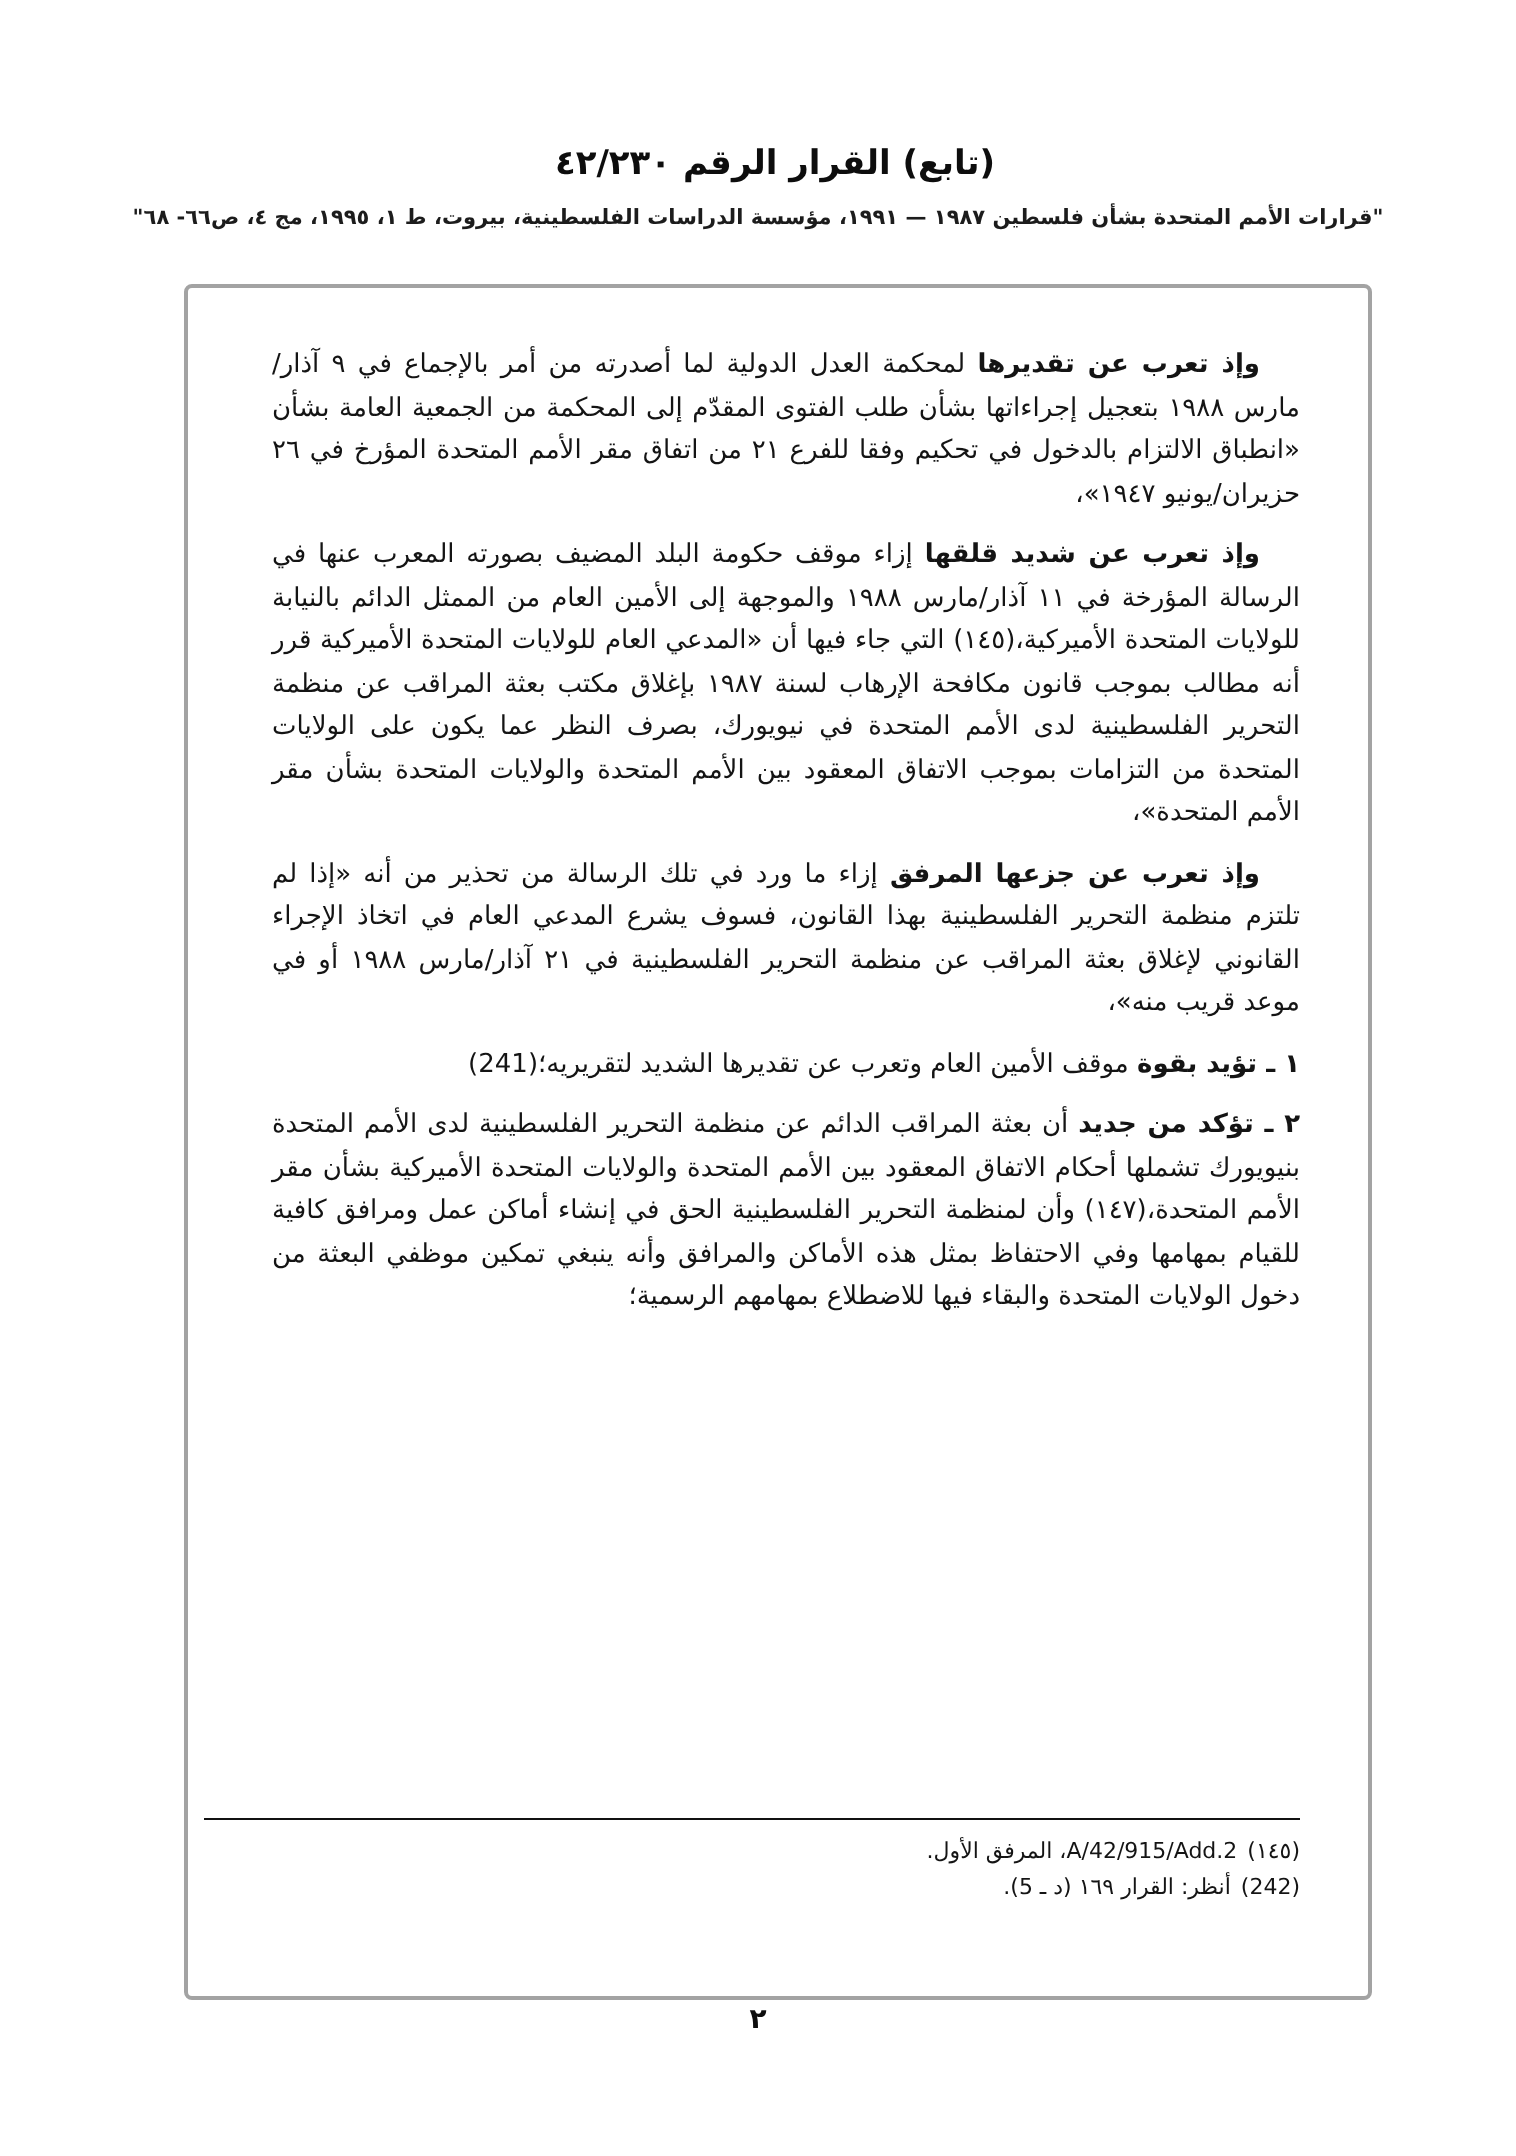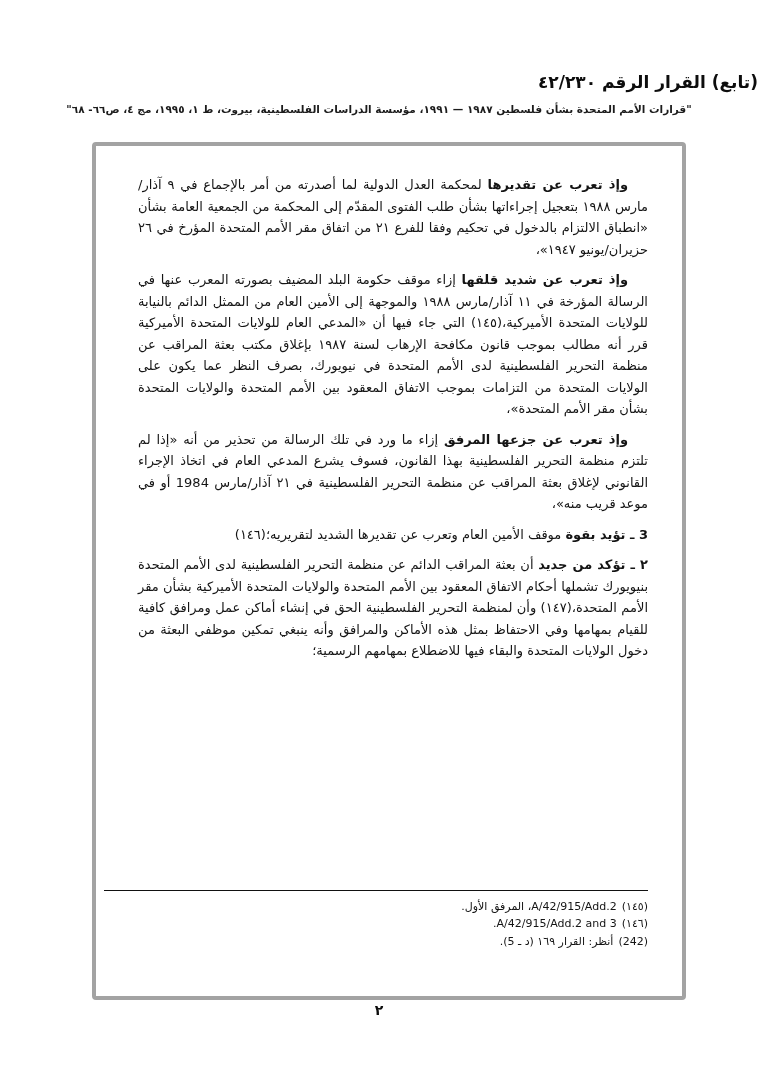--- a/index.html
+++ b/index.html
@@ -8,34 +8,34 @@
     background: #ffffff;
     position: relative;
     font-family: "DejaVu Sans", sans-serif;
     color: #141414;
     overflow: hidden;
   }
   .page { position: absolute; inset: 0; }
 
   .doc-title {
     position: absolute; top: 72px; left: 0; right: 0;
-    text-align: right; direction: rtl;
+    text-align: center; direction: rtl;
     font-size: 17px; font-weight: 700; color: #0d0d0d; margin-left: 17px;
   }
   .doc-citation {
     position: absolute; top: 103px; left: 0; right: 0;
     text-align: center; direction: rtl;
     font-size: 10.5px; font-weight: 700; color: #1c1c1c;
   }
 
   .green-box {
     position: absolute; left: 92px; top: 142px;
     width: 594px; height: 858px;
     box-sizing: border-box;
-    border: 4px solid #a3a3a3;
+    border: 2px solid #a3a3a3;
     border-radius: 4px;
     background: #ffffff;
   }
 
   .content {
     position: absolute; top: 28px; right: 34px; left: 42px;
     direction: rtl;
     text-align: justify;
     font-size: 13px; line-height: 21.5px; color: #141414;
   }
@@ -69,31 +69,30 @@
   <div class="doc-citation">"قرارات الأمم المتحدة بشأن فلسطين ١٩٨٧ — ١٩٩١، مؤسسة الدراسات الفلسطينية، بيروت، ط ١، ١٩٩٥، مج ٤، ص٦٦- ٦٨"</div>
 
   <div class="green-box">
 
     <div class="content">
 
       <p class="para"><span class="lead">وإذ تعرب عن تقديرها</span><span> لمحكمة العدل الدولية لما أصدرته من أمر بالإجماع في ٩ آذار/مارس ١٩٨٨ بتعجيل إجراءاتها بشأن طلب الفتوى المقدّم إلى المحكمة من الجمعية العامة بشأن «انطباق الالتزام بالدخول في تحكيم وفقا للفرع ٢١ من اتفاق مقر الأمم المتحدة المؤرخ في ٢٦ حزيران/يونيو ١٩٤٧»،</span></p>
 
       <p class="para"><span class="lead">وإذ تعرب عن شديد قلقها</span><span> إزاء موقف حكومة البلد المضيف بصورته المعرب عنها في الرسالة المؤرخة في ١١ آذار/مارس ١٩٨٨ والموجهة إلى الأمين العام من الممثل الدائم بالنيابة للولايات المتحدة الأميركية،(١٤٥) التي جاء فيها أن «المدعي العام للولايات المتحدة الأميركية قرر أنه مطالب بموجب قانون مكافحة الإرهاب لسنة ١٩٨٧ بإغلاق مكتب بعثة المراقب عن منظمة التحرير الفلسطينية لدى الأمم المتحدة في نيويورك، بصرف النظر عما يكون على الولايات المتحدة من التزامات بموجب الاتفاق المعقود بين الأمم المتحدة والولايات المتحدة بشأن مقر الأمم المتحدة»،</span></p>
 
-      <p class="para"><span class="lead">وإذ تعرب عن جزعها المرفق</span><span> إزاء ما ورد في تلك الرسالة من تحذير من أنه «إذا لم تلتزم منظمة التحرير الفلسطينية بهذا القانون، فسوف يشرع المدعي العام في اتخاذ الإجراء القانوني لإغلاق بعثة المراقب عن منظمة التحرير الفلسطينية في ٢١ آذار/مارس 1984 أو في موعد قريب منه»،</span></p>
+      <p class="para"><span class="lead">وإذ تعرب عن جزعها المرفق</span><span> إزاء ما ورد في تلك الرسالة من تحذير من أنه «إذا لم تلتزم منظمة التحرير الفلسطينية بهذا القانون، فسوف يشرع المدعي العام في اتخاذ الإجراء القانوني لإغلاق بعثة المراقب عن منظمة التحرير الفلسطينية في ٢١ آذار/مارس ١٩٨٨ أو في موعد قريب منه»،</span></p>
 
-      <p class="para flush"><span class="lead">3 ـ تؤيد بقوة</span><span> موقف الأمين العام وتعرب عن تقديرها الشديد لتقريريه؛(١٤٦)</span></p>
+      <p class="para flush"><span class="lead">١ ـ تؤيد بقوة</span><span> موقف الأمين العام وتعرب عن تقديرها الشديد لتقريريه؛(241)</span></p>
 
       <p class="para flush"><span class="lead">٢ ـ تؤكد من جديد</span><span> أن بعثة المراقب الدائم عن منظمة التحرير الفلسطينية لدى الأمم المتحدة بنيويورك تشملها أحكام الاتفاق المعقود بين الأمم المتحدة والولايات المتحدة الأميركية بشأن مقر الأمم المتحدة،(١٤٧) وأن لمنظمة التحرير الفلسطينية الحق في إنشاء أماكن عمل ومرافق كافية للقيام بمهامها وفي الاحتفاظ بمثل هذه الأماكن والمرافق وأنه ينبغي تمكين موظفي البعثة من دخول الولايات المتحدة والبقاء فيها للاضطلاع بمهامهم الرسمية؛</span></p>
 
     </div>
 
     <div class="footnotes">
       <div class="footnote-line"><span class="footnote-label">(١٤٥)</span><span>A/42/915/Add.2، المرفق الأول.</span></div>
-      <div class="footnote-line"><span class="footnote-label">(١٤٦)</span><span>A/42/915/Add.2 and 3.</span></div>
       <div class="footnote-line"><span class="footnote-label">(242)</span><span>أنظر: القرار ١٦٩ (د ـ 5).</span></div>
     </div>
 
   </div>
 
   <div class="page-number">٢</div>
 
 </div>
 
 </body></html>

